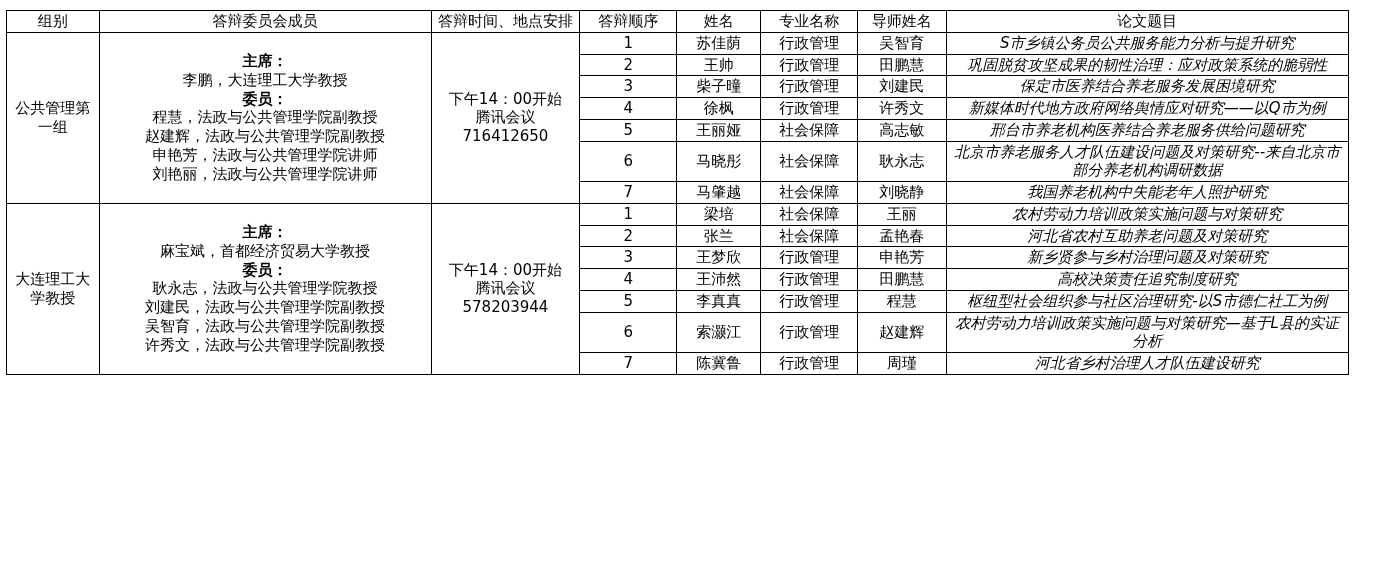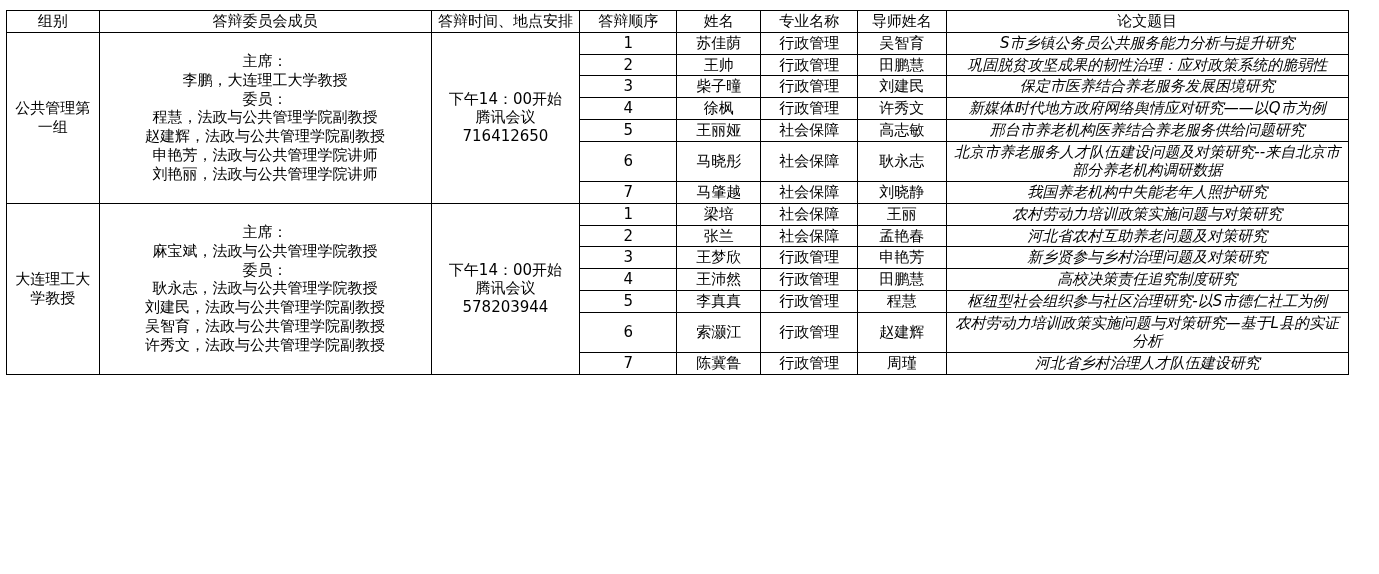--- a/index.html
+++ b/index.html
@@ -51,21 +51,21 @@
     line-height: 1.5;
   }
   .members-cell {
     text-align: left;
     vertical-align: middle;
     padding: 4px 8px 4px 10px;
     font-size: 15px;
     line-height: 1.55;
   }
   .members-cell .role {
-    font-weight: normal;
+    font-weight: bold;
   }
   .time-cell {
     font-size: 15px;
     line-height: 1.6;
   }
   .thesis {
     font-size: 15px;
     line-height: 1.3;
     padding: 2px 4px;
     font-style: italic;
@@ -164,21 +164,21 @@
         <td class="name-cell">马肇越</td>
         <td class="major-cell">社会保障</td>
         <td class="advisor-cell">刘晓静</td>
         <td class="thesis">我国养老机构中失能老年人照护研究</td>
       </tr>
 
       <tr>
         <td class="group-cell" rowspan="7">大连理工大学教授</td>
         <td class="members-cell" rowspan="7">
           <div class="role">主席：</div>
-          <div>麻宝斌，法政与公共管理学院教授</div>
+          <div>麻宝斌，首都经济贸易大学教授</div>
           <div class="role">委员：</div>
           <div class="nowrap-block">耿永志，法政与公共管理学院教授
 刘建民，法政与公共管理学院副教授
 吴智育，法政与公共管理学院副教授
 许秀文，法政与公共管理学院副教授</div>
         </td>
         <td class="time-cell nowrap-block" rowspan="7">下午14：00开始
 腾讯会议
 578203944</td>
         <td class="order-cell">1</td>

